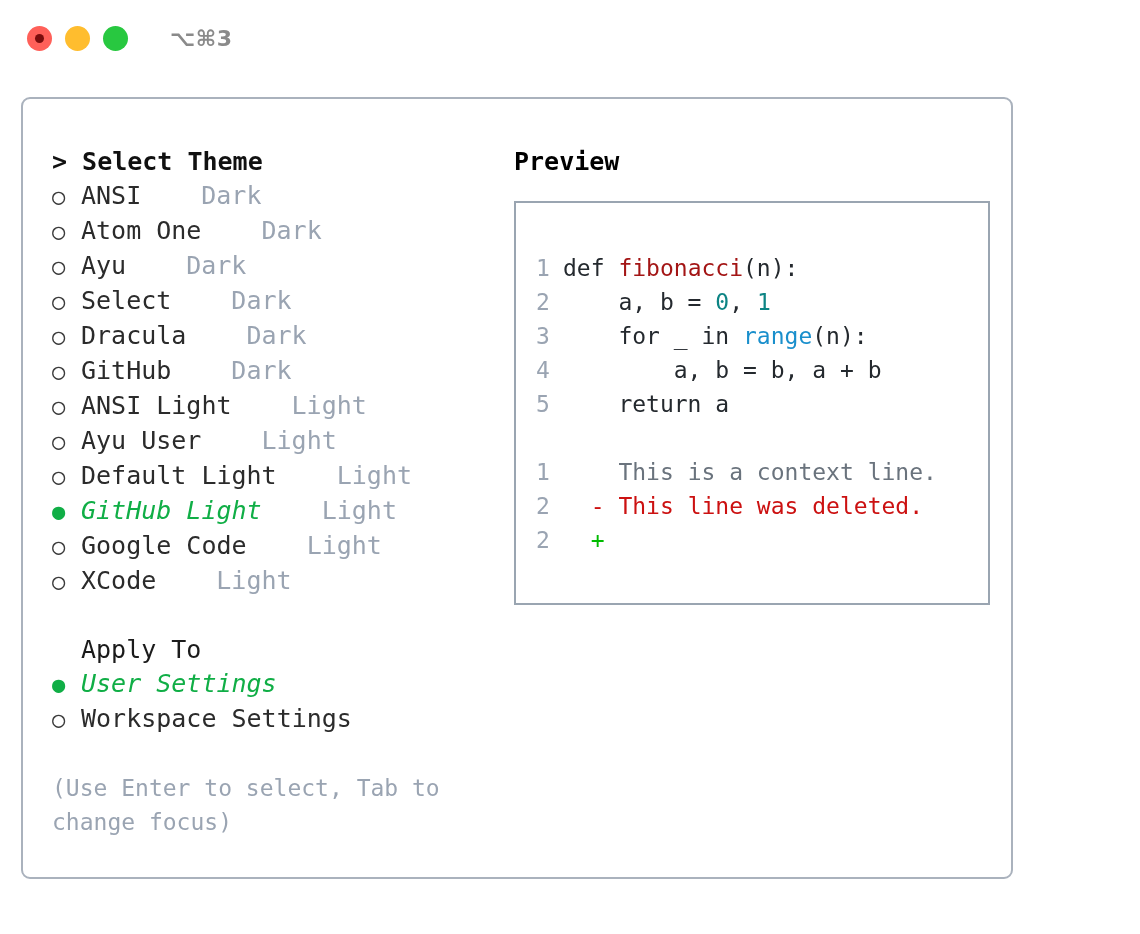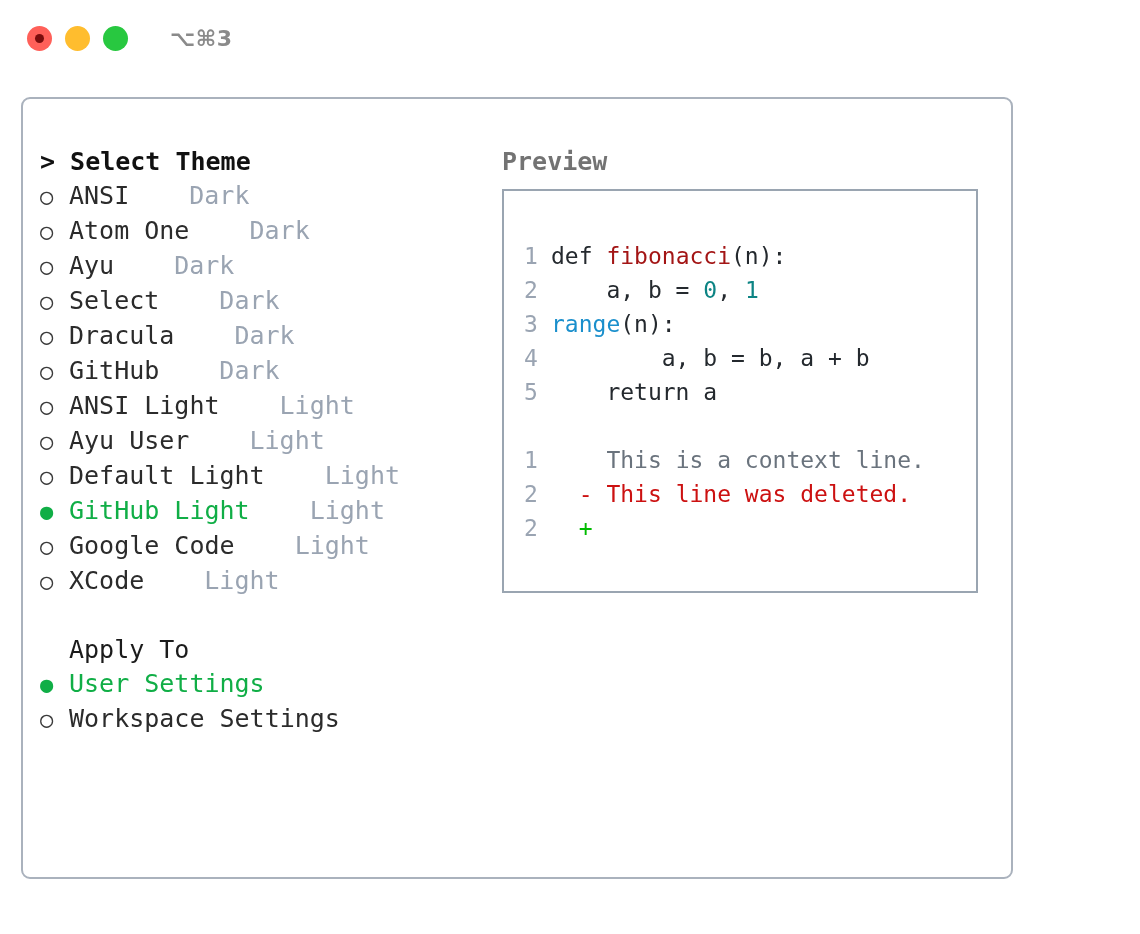--- a/index.html
+++ b/index.html
@@ -71,21 +71,21 @@
     width: 992px;
     height: 782px;
     border: 2px solid #aab2bd;
     border-radius: 9px;
     box-sizing: border-box;
     background: #ffffff;
   }
 
   .card-inner {
     display: flex;
-    padding: 46px 0 0 0;
+    padding: 46px 0 0 12px;
     height: 100%;
     box-sizing: border-box;
   }
 
   .left-pane {
     width: 462px;
     padding-left: 17px;
     box-sizing: border-box;
   }
   .right-pane {
@@ -116,40 +116,40 @@
   }
   .bullet {
     width: 29px;
     flex: 0 0 29px;
     font-size: 22px;
     color: #3b3b3b;
     line-height: 34px;
   }
   .opt.selected .bullet { color: #10ae46; }
   .opt-label { color: #2b2b2b; }
-  .opt.selected .opt-label { color: #10ae46; }
+  .opt.selected .opt-label { color: #10ae46; font-style: italic; }
   .opt-suffix { color: #9aa4b2; margin-left: 45px; }
 
   .spacer-sm { height: 34px; }
   .spacer-md { height: 34px; }
 
   .hint {
     font-size: 23px;
     line-height: 34px;
     color: #9aa4b2;
     width: 400px;
   }
 
   
   .preview-head {
     font-size: 25px;
     line-height: 34px;
-    color: #737373;
+    color: #000000;
     font-weight: bold;
-    margin-bottom: 10px;
+    margin-bottom: 22px;
   }
   .preview-box {
     width: 476px;
     height: 404px;
     border: 2px solid #9aa5b1;
     box-sizing: border-box;
     background: #ffffff;
     padding: 48px 0 0 20px;
   }
   .code-line {
@@ -212,29 +212,30 @@
         <div class="spacer-sm"></div>
 
         <div class="section-head plain">Apply To</div>
         <div id="apply-list">
             <div class="opt selected"><span class="bullet">●</span><span class="opt-label">User Settings</span></div>
             <div class="opt"><span class="bullet">○</span><span class="opt-label">Workspace Settings</span></div>
           </div>
 
         <div class="spacer-md"></div>
 
+        <div class="hint">(Use Enter to select, Tab to change focus)</div>
       </div>
 
       <div class="right-pane">
         <div class="preview-head">Preview</div>
         <div class="preview-box">
           <div id="code-block">
               <div class="code-line"><span class="ln">1</span><span class="code-txt">def </span><span class="tok-fn">fibonacci</span><span class="code-txt">(n):</span></div>
               <div class="code-line"><span class="ln">2</span><span class="code-txt">    a, b = </span><span class="tok-num">0</span><span class="code-txt">, </span><span class="tok-num">1</span></div>
-              <div class="code-line"><span class="ln">3</span><span class="tok-call">range</span><span class="code-txt">(n):</span></div>
+              <div class="code-line"><span class="ln">3</span><span class="code-txt">    for _ in </span><span class="tok-call">range</span><span class="code-txt">(n):</span></div>
               <div class="code-line"><span class="ln">4</span><span class="code-txt">        a, b = b, a + b</span></div>
               <div class="code-line"><span class="ln">5</span><span class="code-txt">    return a</span></div>
             </div>
           <div class="gap-line"></div>
           <div id="diff-block">
               <div class="code-line"><span class="ln">1</span><span class="diff-ctx">    </span><span class="diff-ctx">This is a context line.</span></div>
               <div class="code-line"><span class="ln">2</span><span class="diff-del">  - </span><span class="diff-del">This line was deleted.</span></div>
               <div class="code-line"><span class="ln">2</span><span class="diff-add">  + </span></div>
             </div>
         </div>

